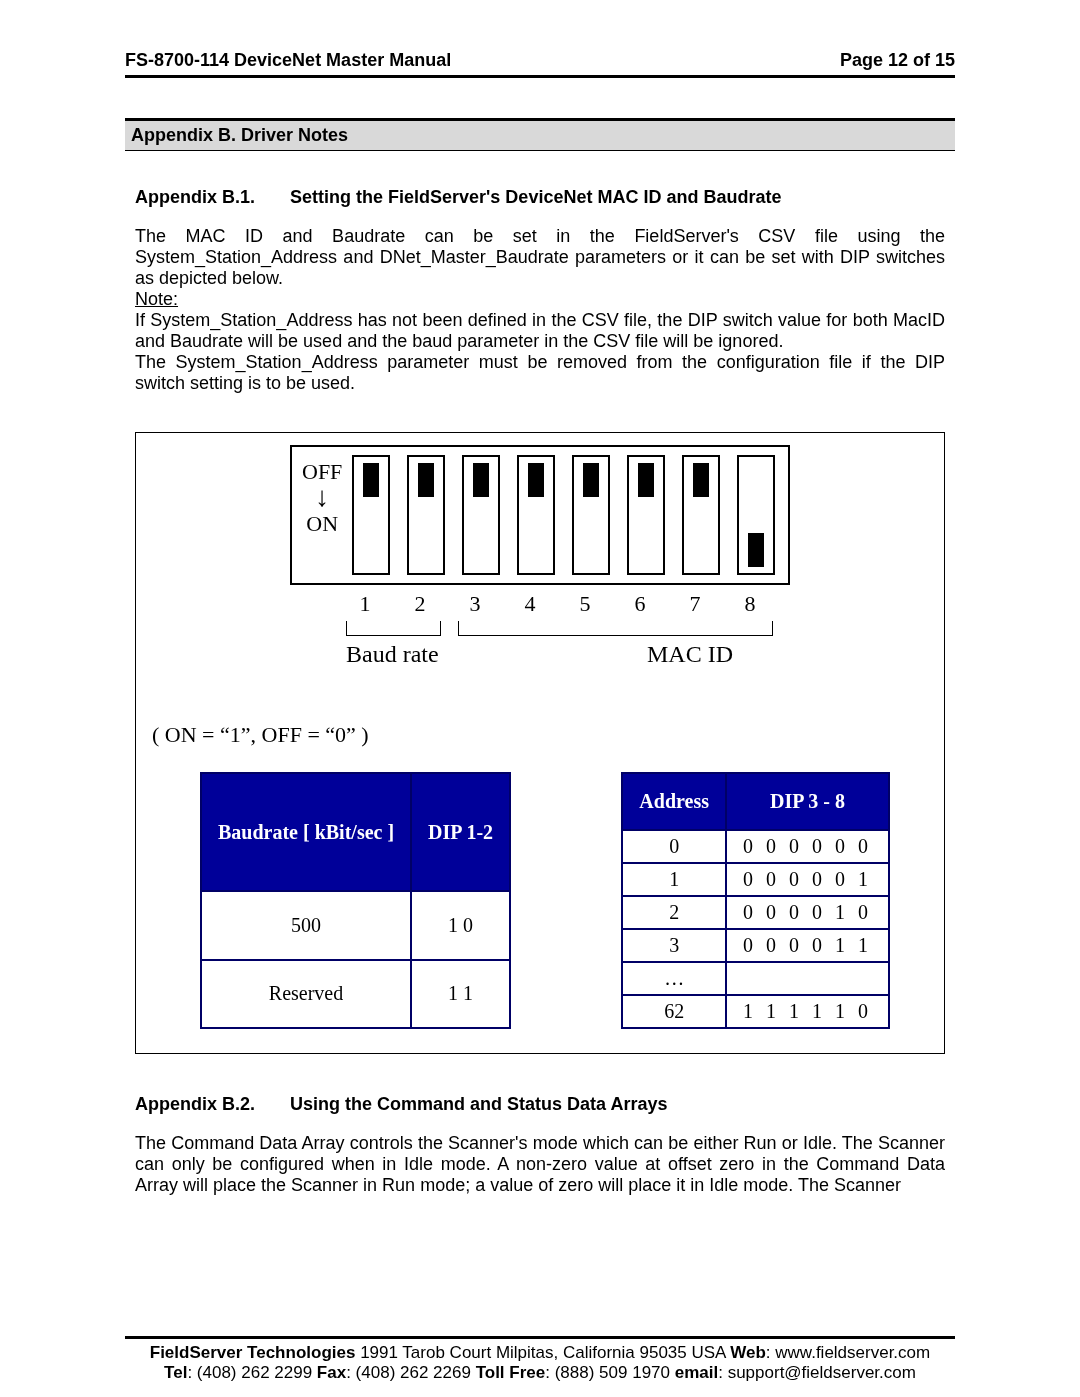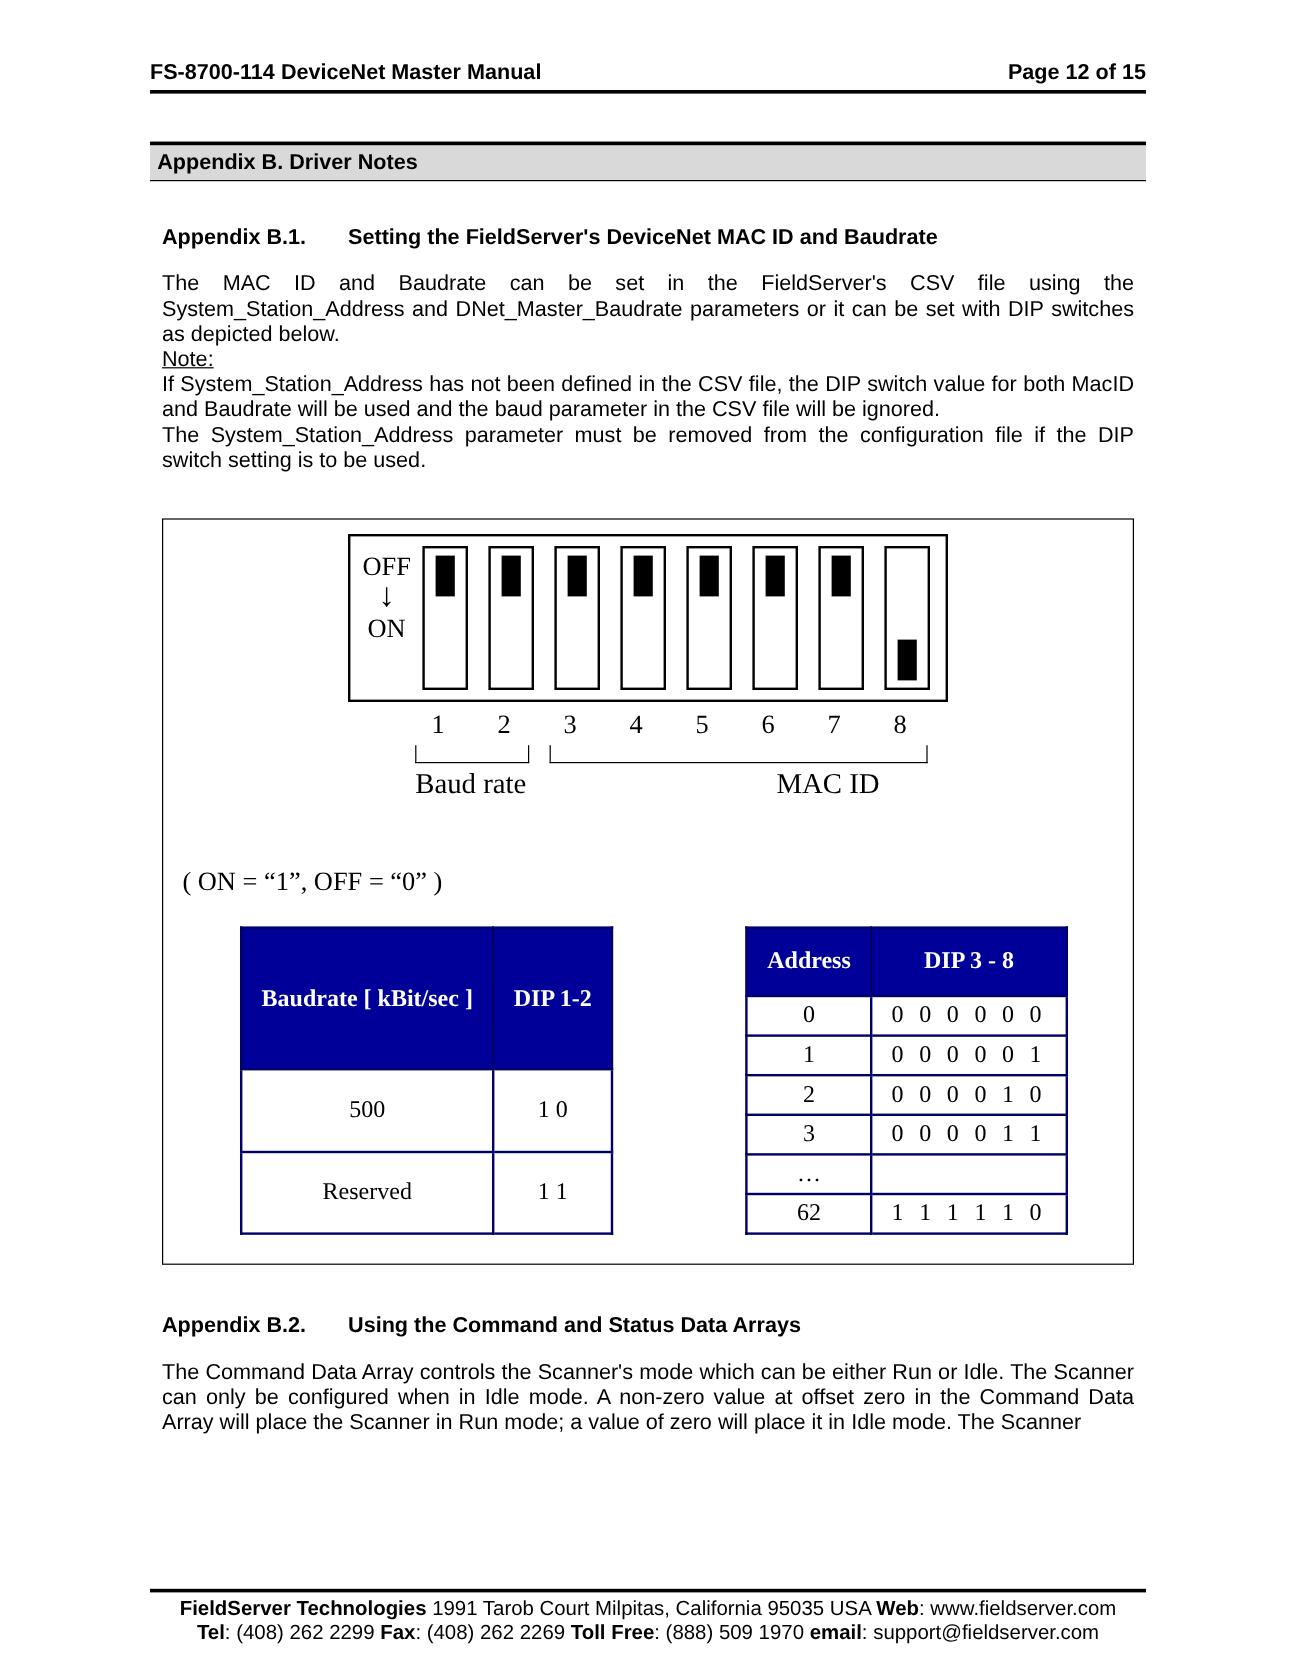--- a/index.html
+++ b/index.html
@@ -155,21 +155,21 @@
     padding: 4px 16px;
     text-align: center;
   }
   .letterspace { letter-spacing: 4px; }
   .section2 { margin-top: 40px; }
   .footer {
     border-top: 3px solid #000;
     font-size: 17px;
     text-align: center;
     position: absolute;
-    bottom: 26px;
+    bottom: 14px;
     left: 60px; right: 60px;
     padding-top: 4px;
   }
 </style>
 </head>
 <body>
 
 <div class="page">
 
   <div class="header-row">

